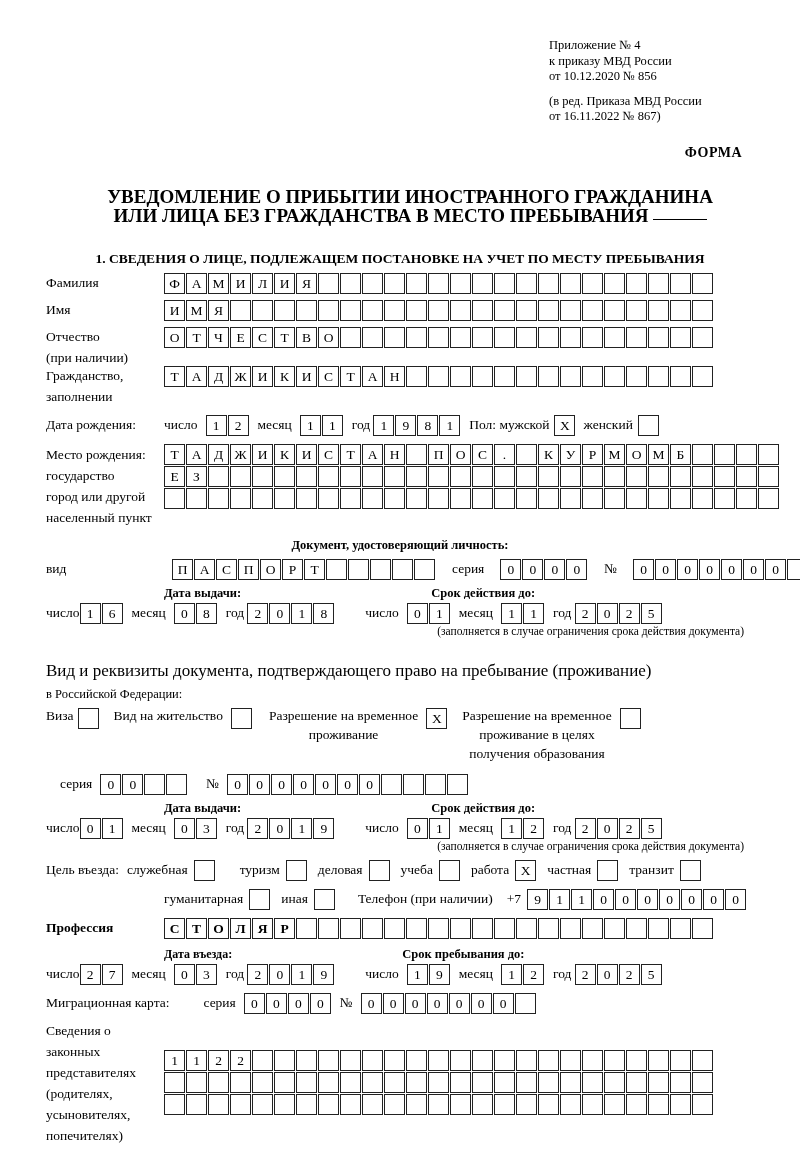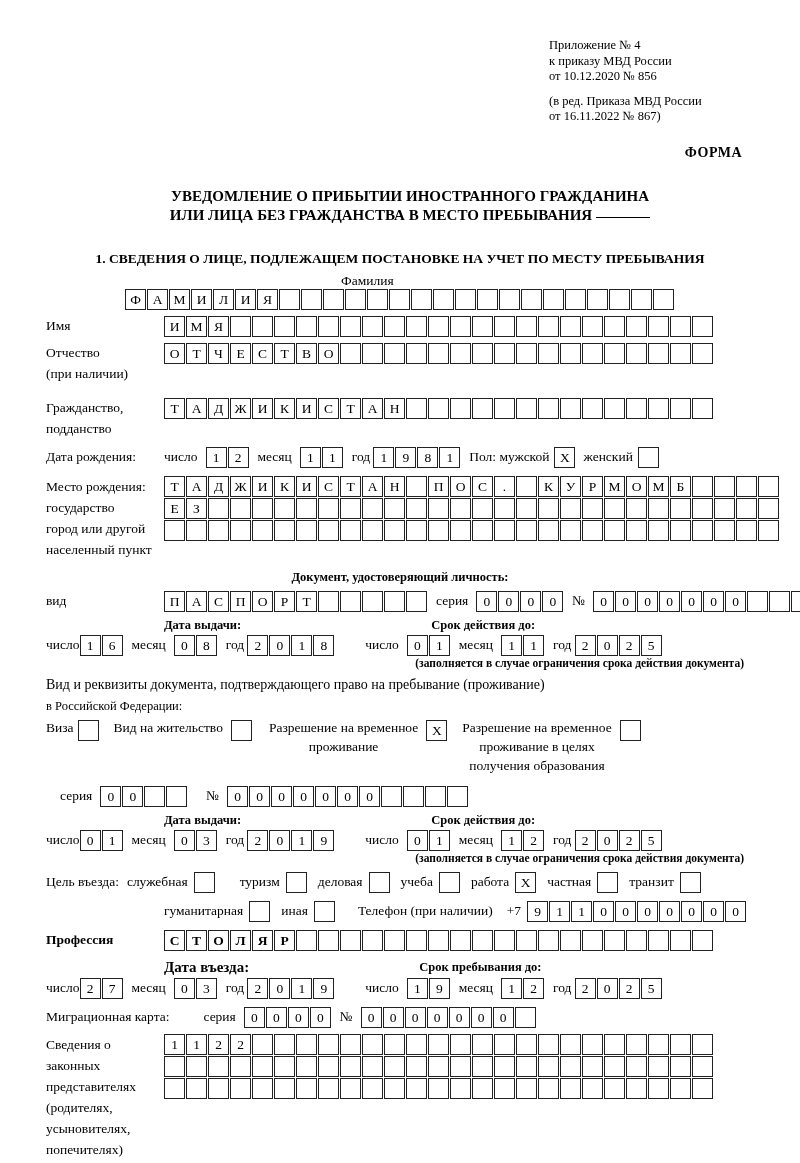--- a/index.html
+++ b/index.html
@@ -11,21 +11,21 @@
     -webkit-font-smoothing:antialiased;
   }
   .page{position:relative;width:800px;height:1163px;box-sizing:border-box;padding:38px 46px 10px 46px;}
 
   
   .hdr{margin-left:auto;width:205px;font-size:12.5px;line-height:15.5px;text-align:left;}
   .hdr .gap{height:9px;}
   .forma{text-align:right;font-weight:bold;font-size:14px;letter-spacing:.5px;margin-top:20px;margin-right:12px;}
 
   .title{
-    text-align:center;font-weight:bold;font-size:15px;line-height:19px;
+    text-align:center;font-weight:bold;font-size:19px;line-height:19px;
     margin-top:26px;margin-left:40px;margin-right:20px;
   }
   .title .uline{display:inline-block;border-bottom:1px solid #000;width:54px;vertical-align:2px;margin-left:4px;}
   .section1{
     text-align:center;font-weight:bold;font-size:13.5px;margin-top:26px;
   }
 
   
   .row{display:flex;align-items:center;margin-top:6px;}
   .lbl{font-size:13.5px;white-space:nowrap;}
@@ -41,21 +41,21 @@
     border:1px solid #222;
     margin-right:1px;
     box-sizing:border-box;
     font-size:13.5px;
     line-height:19px;
     text-align:center;
     font-family:"Liberation Serif", serif;
   }
   .b{font-weight:bold;}
   .doc-head{text-align:center;font-weight:bold;font-size:12.5px;margin-top:10px;}
-  .right-note{text-align:right;font-size:11.5px;margin-top:1px;padding-right:10px;font-weight:bold;}
+  .right-note{text-align:right;font-size:11.5px;margin-top:1px;padding-right:10px;}
   .footer-note{text-align:center;font-size:12.5px;margin-top:12px;}
 
   .multiline-lbl{font-size:13.5px;line-height:21px;width:118px;flex:none;}
   .stack{display:flex;flex-direction:column;}
   .stack .boxes{margin-bottom:1px;}
 </style>
 </head>
 <body>
 
 <div class="page">
@@ -71,21 +71,21 @@
 
   <div class="forma">ФОРМА</div>
 
   <div class="title">
     <div>УВЕДОМЛЕНИЕ О ПРИБЫТИИ ИНОСТРАННОГО ГРАЖДАНИНА</div>
     <div><span>ИЛИ ЛИЦА БЕЗ ГРАЖДАНСТВА В МЕСТО ПРЕБЫВАНИЯ</span><span class="uline"></span></div>
   </div>
 
   <div class="section1">1. СВЕДЕНИЯ О ЛИЦЕ, ПОДЛЕЖАЩЕМ ПОСТАНОВКЕ НА УЧЕТ ПО МЕСТУ ПРЕБЫВАНИЯ</div>
 
-  <div class="row" style="flex-direction:column;">
+  <div class="row" style="">
     <div class="lcol">Фамилия</div>
     <div class="boxes">
         <div class="bx">Ф</div>
         <div class="bx">А</div>
         <div class="bx">М</div>
         <div class="bx">И</div>
         <div class="bx">Л</div>
         <div class="bx">И</div>
         <div class="bx">Я</div>
         <div class="bx"></div>
@@ -167,21 +167,21 @@
         <div class="bx"></div>
         <div class="bx"></div>
         <div class="bx"></div>
         <div class="bx"></div>
       </div>
   </div>
   <div class="row" style="margin-top:2px;">
     <div class="lcol">(при наличии)</div>
   </div>
 
-  <div class="row" style="margin-top:16px;">
+  <div class="row" style="margin-top:0;">
     <div class="lcol">Гражданство,</div>
     <div class="boxes">
         <div class="bx">Т</div>
         <div class="bx">А</div>
         <div class="bx">Д</div>
         <div class="bx">Ж</div>
         <div class="bx">И</div>
         <div class="bx">К</div>
         <div class="bx">И</div>
         <div class="bx">С</div>
@@ -198,21 +198,21 @@
         <div class="bx"></div>
         <div class="bx"></div>
         <div class="bx"></div>
         <div class="bx"></div>
         <div class="bx"></div>
         <div class="bx"></div>
         <div class="bx"></div>
       </div>
   </div>
   <div class="row" style="margin-top:2px;">
-    <div class="lcol">подданство</div>
+    <div class="lcol">заполнении</div>
   </div>
 
   <div class="row" style="margin-top:10px;">
     <div class="lcol">Дата рождения:</div>
     <div class="lbl">число</div>
     <div class="boxes ml">
         <div class="bx">1</div>
         <div class="bx">2</div>
       </div>
     <div class="lbl ml">месяц</div>
@@ -333,21 +333,21 @@
           <div class="bx"></div>
           <div class="bx"></div>
           <div class="bx"></div>
           <div class="bx"></div>
         </div>
     </div>
   </div>
 
   <div class="doc-head">Документ, удостоверяющий личность:</div>
 
-  <div class="row" style="">
+  <div class="row" style="gap:8px;">
     <div class="lcol">вид</div>
     <div class="boxes">
         <div class="bx">П</div>
         <div class="bx">А</div>
         <div class="bx">С</div>
         <div class="bx">П</div>
         <div class="bx">О</div>
         <div class="bx">Р</div>
         <div class="bx">Т</div>
         <div class="bx"></div>
@@ -415,21 +415,21 @@
     <div class="lbl ml">год</div>
     <div class="boxes" style="margin-left:3px;">
         <div class="bx">2</div>
         <div class="bx">0</div>
         <div class="bx">2</div>
         <div class="bx">5</div>
       </div>
   </div>
   <div class="right-note">(заполняется в случае ограничения срока действия документа)</div>
 
-  <div class="lbl" style="font-size:14px;margin-top:8px;">Вид и реквизиты документа, подтверждающего право на пребывание (проживание)</div>
+  <div class="lbl" style="font-size:17px;margin-top:24px;">Вид и реквизиты документа, подтверждающего право на пребывание (проживание)</div>
   <div class="lbl" style="font-size:12.5px;margin-top:6px;">в Российской Федерации:</div>
 
   <div class="row" style="margin-top:6px;align-items:flex-start;">
     <div class="lbl">Виза</div>
     <div class="boxes" style="margin-left:4px;">
         <div class="bx"></div>
       </div>
     <div class="lbl" style="margin-left:14px;">Вид на жительство</div>
     <div class="boxes" style="margin-left:8px;">
         <div class="bx"></div>
@@ -588,21 +588,21 @@
         <div class="bx"></div>
         <div class="bx"></div>
         <div class="bx"></div>
         <div class="bx"></div>
         <div class="bx"></div>
       </div>
   </div>
 
   <div class="row" style="margin-top:8px;">
     <div style="width:118px;flex:none;"></div>
-    <div class="lbl b" style="font-size:15px;">Дата въезда:</div>
+    <div class="lbl b" style="font-size:12px;">Дата въезда:</div>
     <div class="lbl b" style="font-size:12.5px;margin-left:170px;">Срок пребывания до:</div>
   </div>
 
   <div class="row" style="margin-top:2px;">
     <div class="lbl">число</div>
     <div class="boxes">
         <div class="bx">2</div>
         <div class="bx">7</div>
       </div>
     <div class="lbl ml">месяц</div>
@@ -651,21 +651,21 @@
         <div class="bx">0</div>
         <div class="bx">0</div>
         <div class="bx">0</div>
         <div class="bx">0</div>
         <div class="bx">0</div>
         <div class="bx">0</div>
         <div class="bx"></div>
       </div>
   </div>
 
-  <div class="row" style="align-items:flex-start;">
+  <div class="row" style="align-items:center;">
     <div class="multiline-lbl">
       <div>Сведения о</div>
       <div>законных</div>
       <div>представителях</div>
       <div>(родителях,</div>
       <div>усыновителях,</div>
       <div>попечителях)</div>
     </div>
     <div class="stack">
       <div class="boxes">

